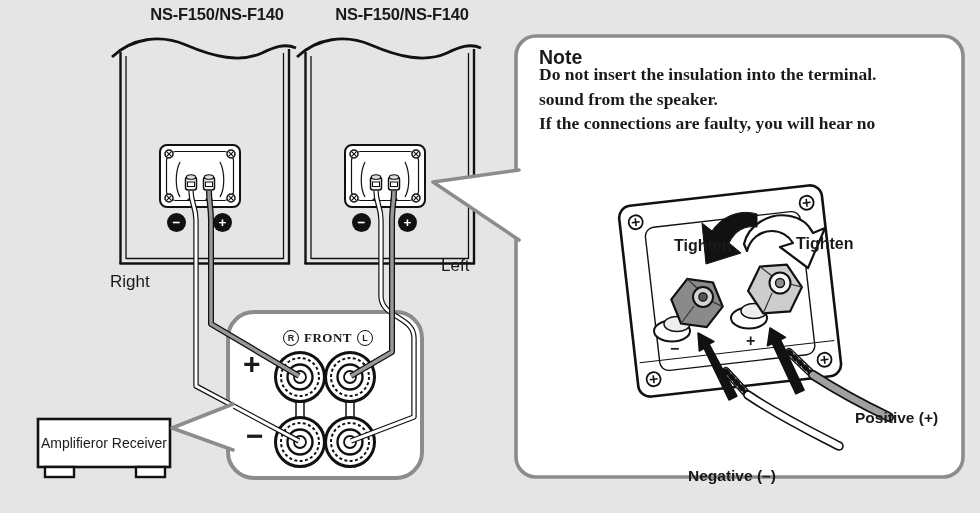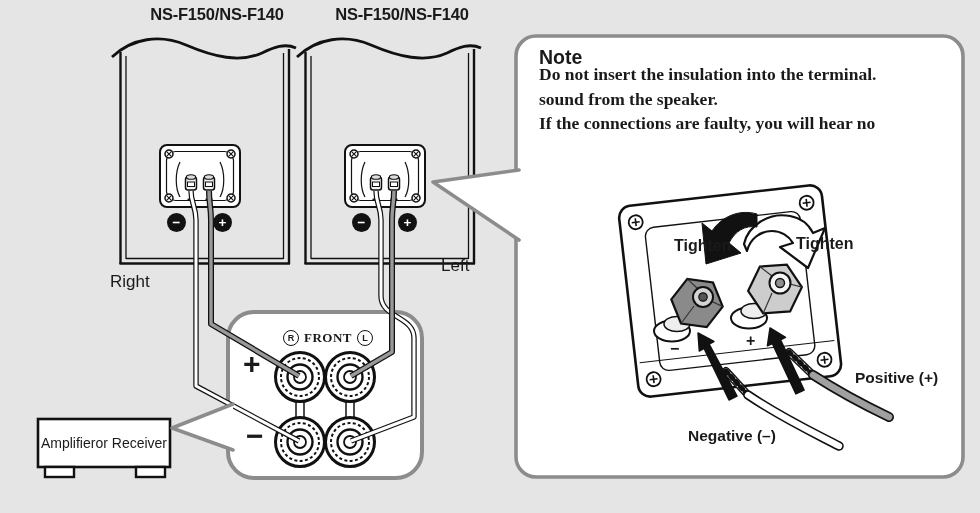--- a/index.html
+++ b/index.html
@@ -16,21 +16,21 @@
   .front-row{display:flex;align-items:center;gap:5px;}
   .circ{display:inline-flex;width:14px;height:14px;border:1.6px solid #111;border-radius:50%;
         align-items:center;justify-content:center;font-size:9px;font-weight:bold;}
   .front-word{font-size:13px;font-weight:bold;letter-spacing:0.5px;font-family:Liberation Serif, serif;}
   .sign{font-weight:bold;font-size:30px;line-height:30px;}
   .caption{width:215px;text-align:center;font-size:15.5px;}
   .note-title{font-size:19.5px;font-weight:bold;}
   .note-body{width:424px;font-family:"Liberation Serif",serif;font-weight:bold;
              font-size:17.5px;line-height:24.5px;}
   .detail-lbl{font-weight:bold;font-size:16px;}
-  .small-lbl{font-weight:bold;font-size:15.5px;}
+  .small-lbl{font-weight:bold;font-size:15.5px;margin-top:40px;}
   .plate-sign{font-weight:bold;font-size:16px;}
 </style>
 </head>
 <body>
 
 <div class="stage">
 
 <svg width="980" height="513" viewBox="0 0 980 513">
   <defs>
     <g id="spk-body">

